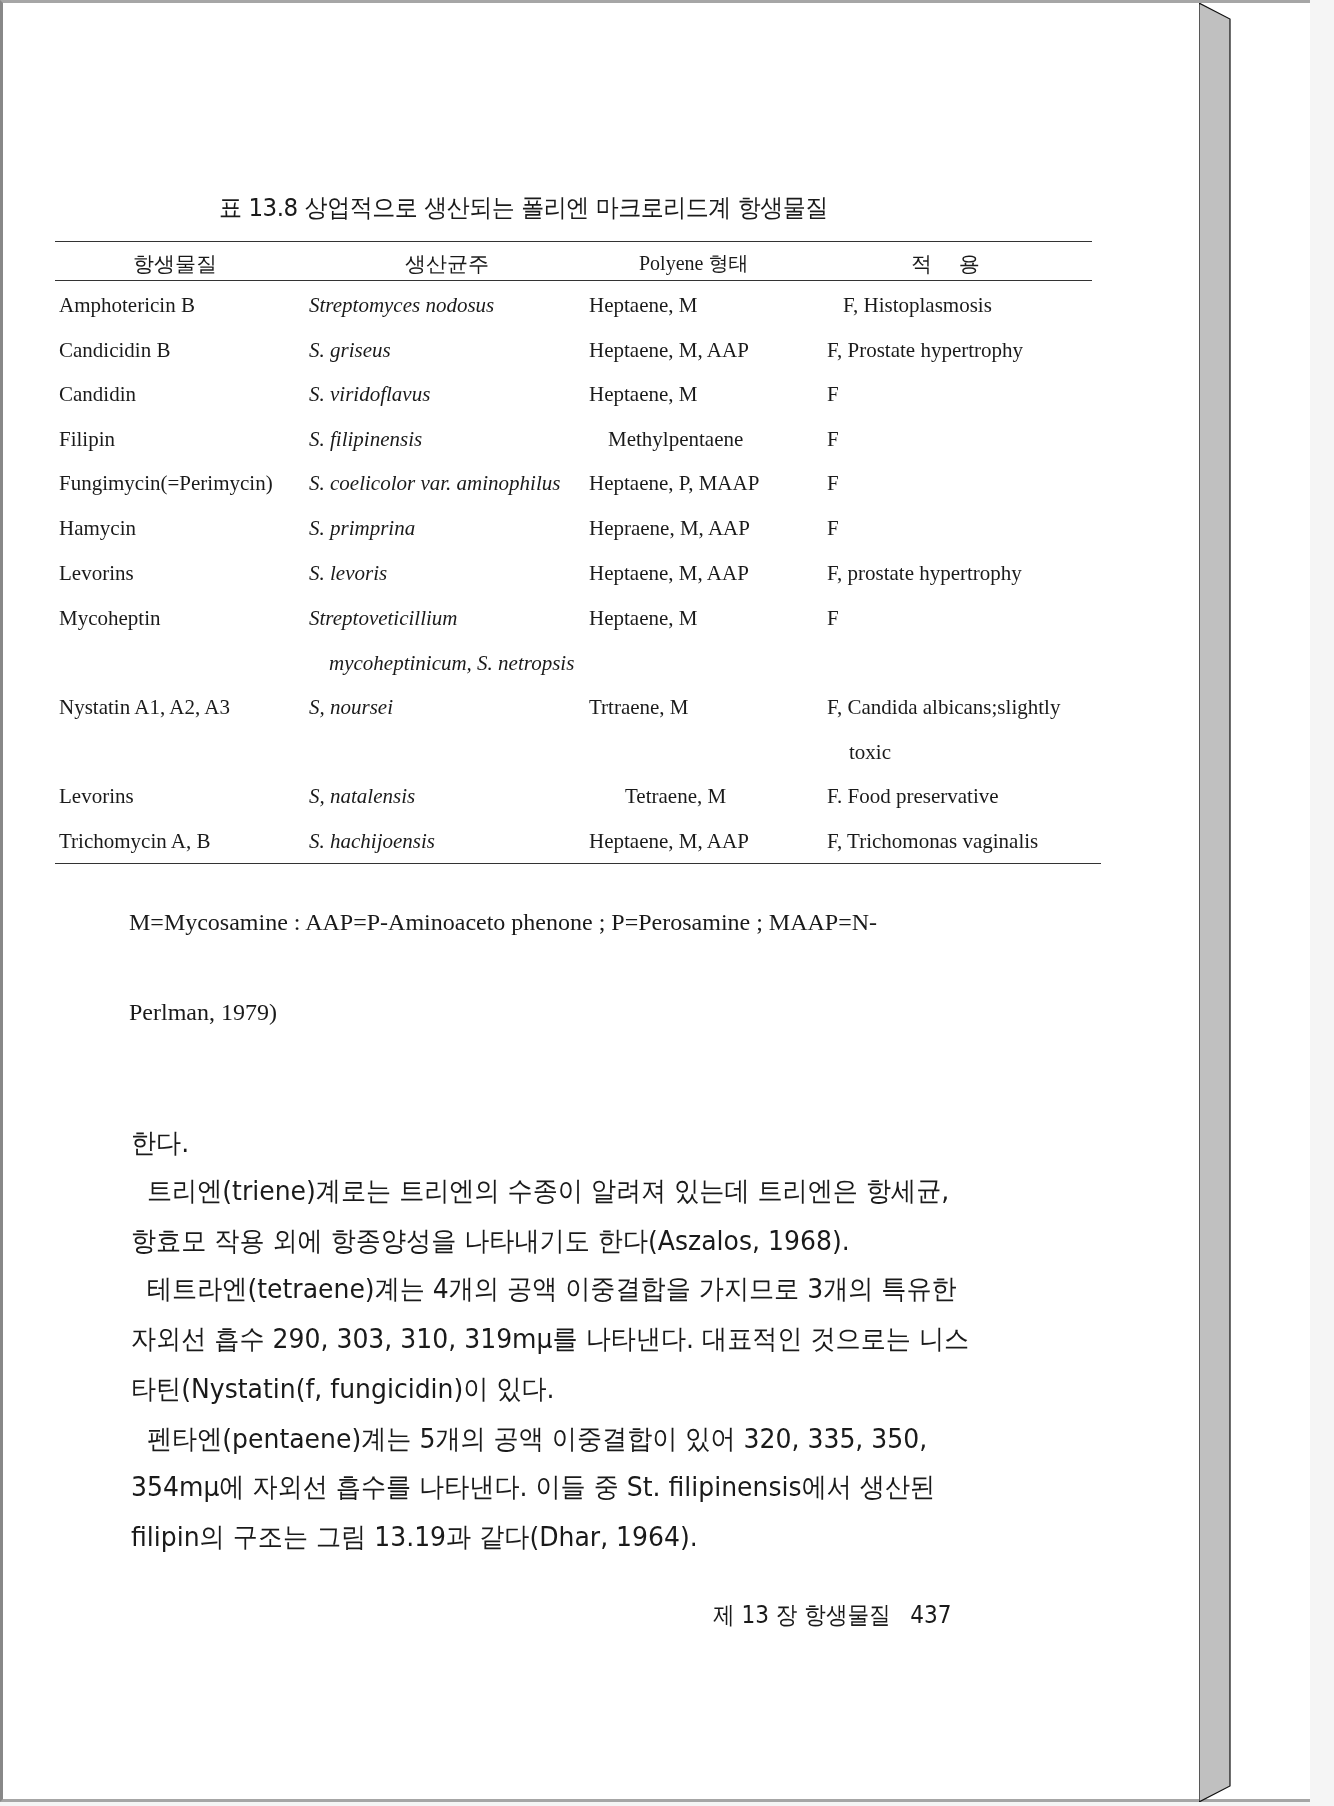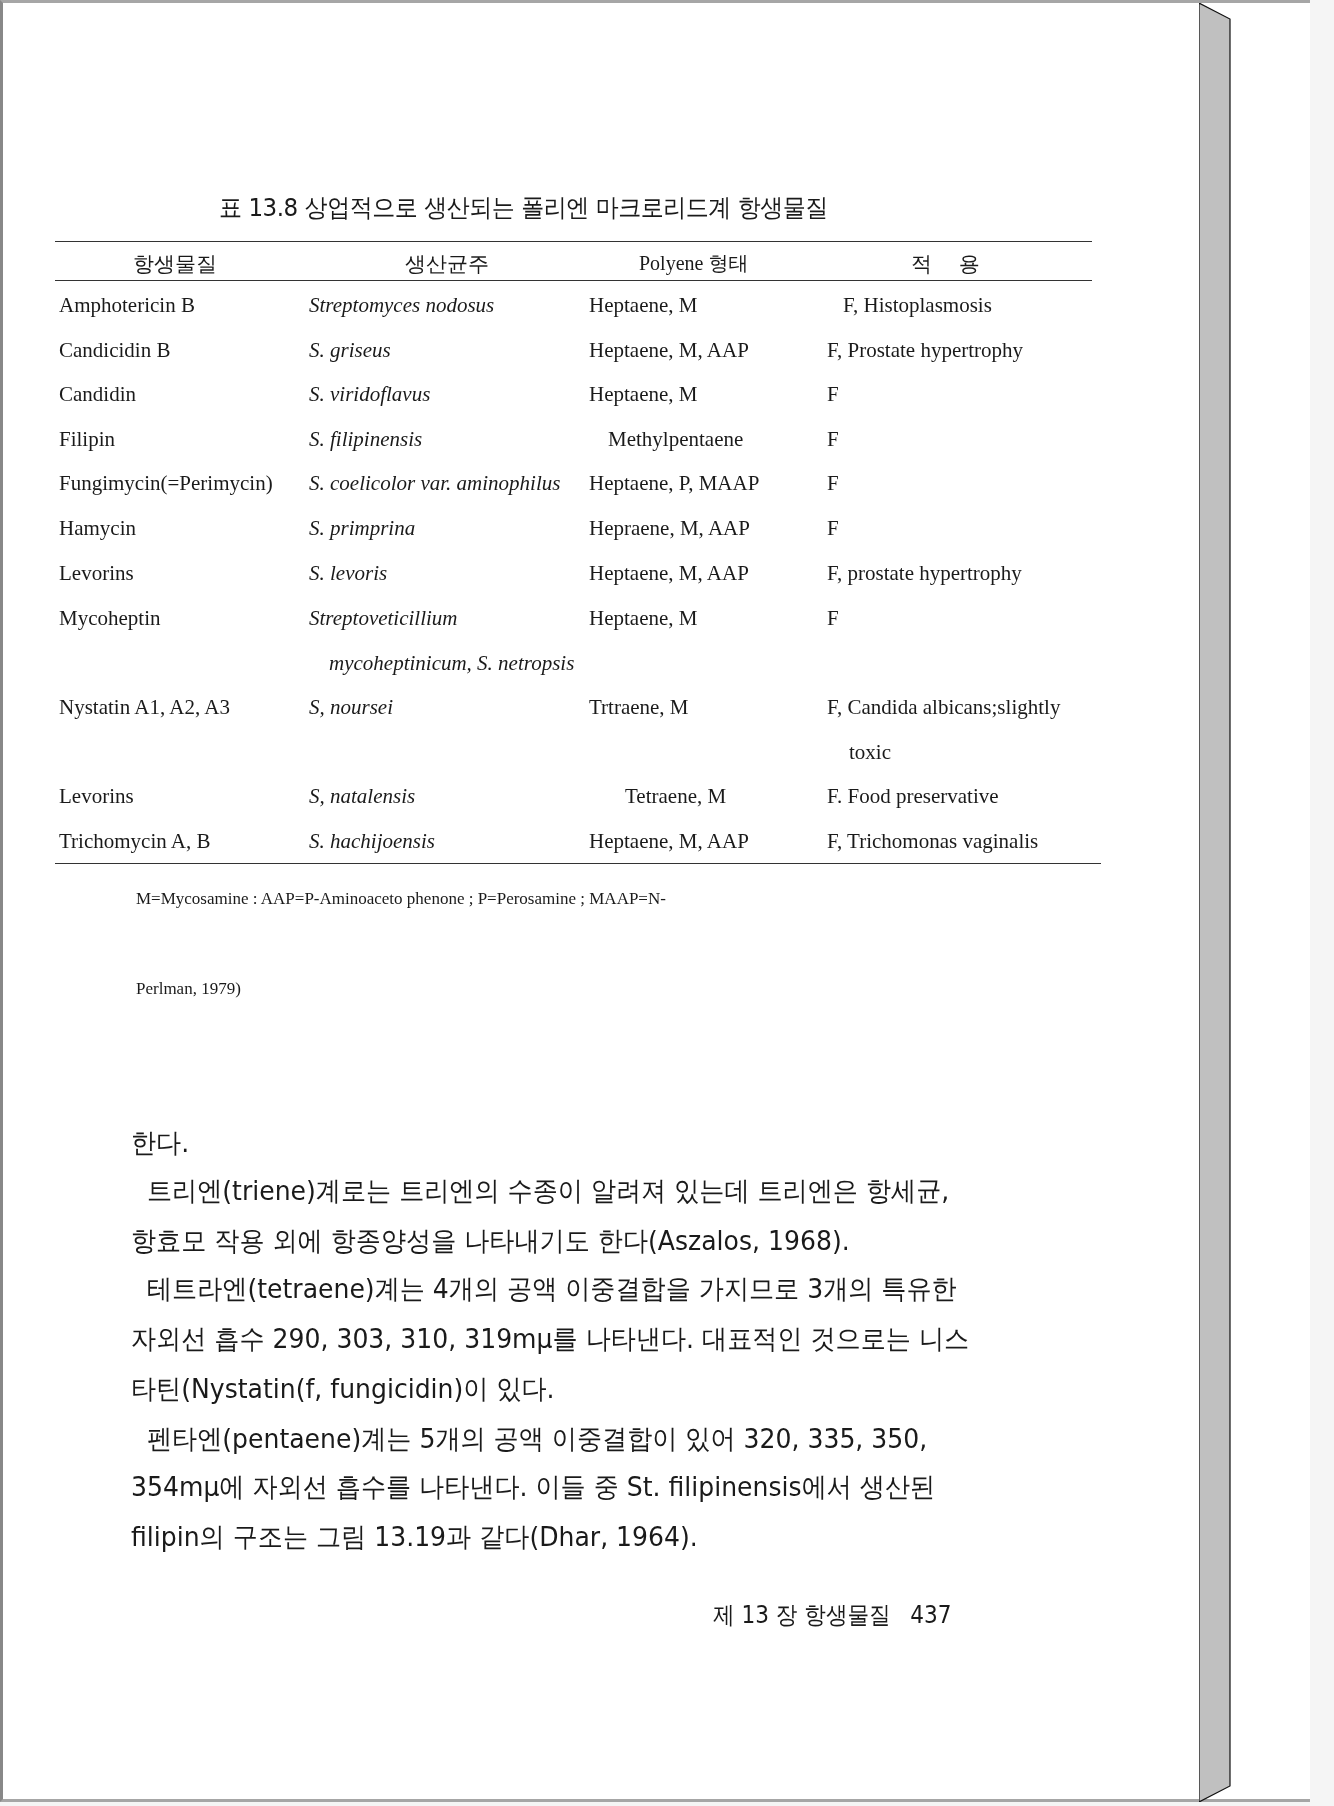--- a/index.html
+++ b/index.html
@@ -7,21 +7,21 @@
          font-family:"Liberation Serif","DejaVu Serif",serif; color:#1a1a1a; }
   .page { position:absolute; left:0; top:0; width:1310px; height:1802px; background:#fff;
           border-top:3px solid #a6a6a6; border-bottom:3px solid #a6a6a6; border-left:3px solid #888; box-sizing:border-box; }
   .edge { position:absolute; left:1199px; top:3px; width:32px; height:1799px; }
   .abs { position:absolute; white-space:nowrap; }
   .caption { left:216px; top:188px; font-family:"DejaVu Sans",sans-serif; font-size:25px; letter-spacing:-0.5px; transform:scaleX(0.92); transform-origin:left; }
   .rule { position:absolute; height:0; border-top:1.6px solid #333; }
   .th { font-family:"DejaVu Sans",sans-serif; font-size:21px; top:247px; }
   .cell { font-size:21px; }
   .it { font-style:italic; }
-  .note { font-size:17px; left:133px; }
+  .note { font-size:24px; left:126px;margin-top:20px; }
   .body { font-family:"DejaVu Sans",sans-serif; font-size:27px; transform:scaleX(0.93); transform-origin:left; }
   .footer { font-family:"DejaVu Sans",sans-serif; font-size:24px; top:1596px; left:710px; transform:scaleX(0.9); transform-origin:left; }
 </style>
 </head>
 <body>
 
 <div class="page">
   <div class="abs caption">표  13.8 상업적으로 생산되는 폴리엔 마크로리드계 항생물질</div>
 
   <div class="rule" style="left:52px;width:1037px;top:238px;"></div>

